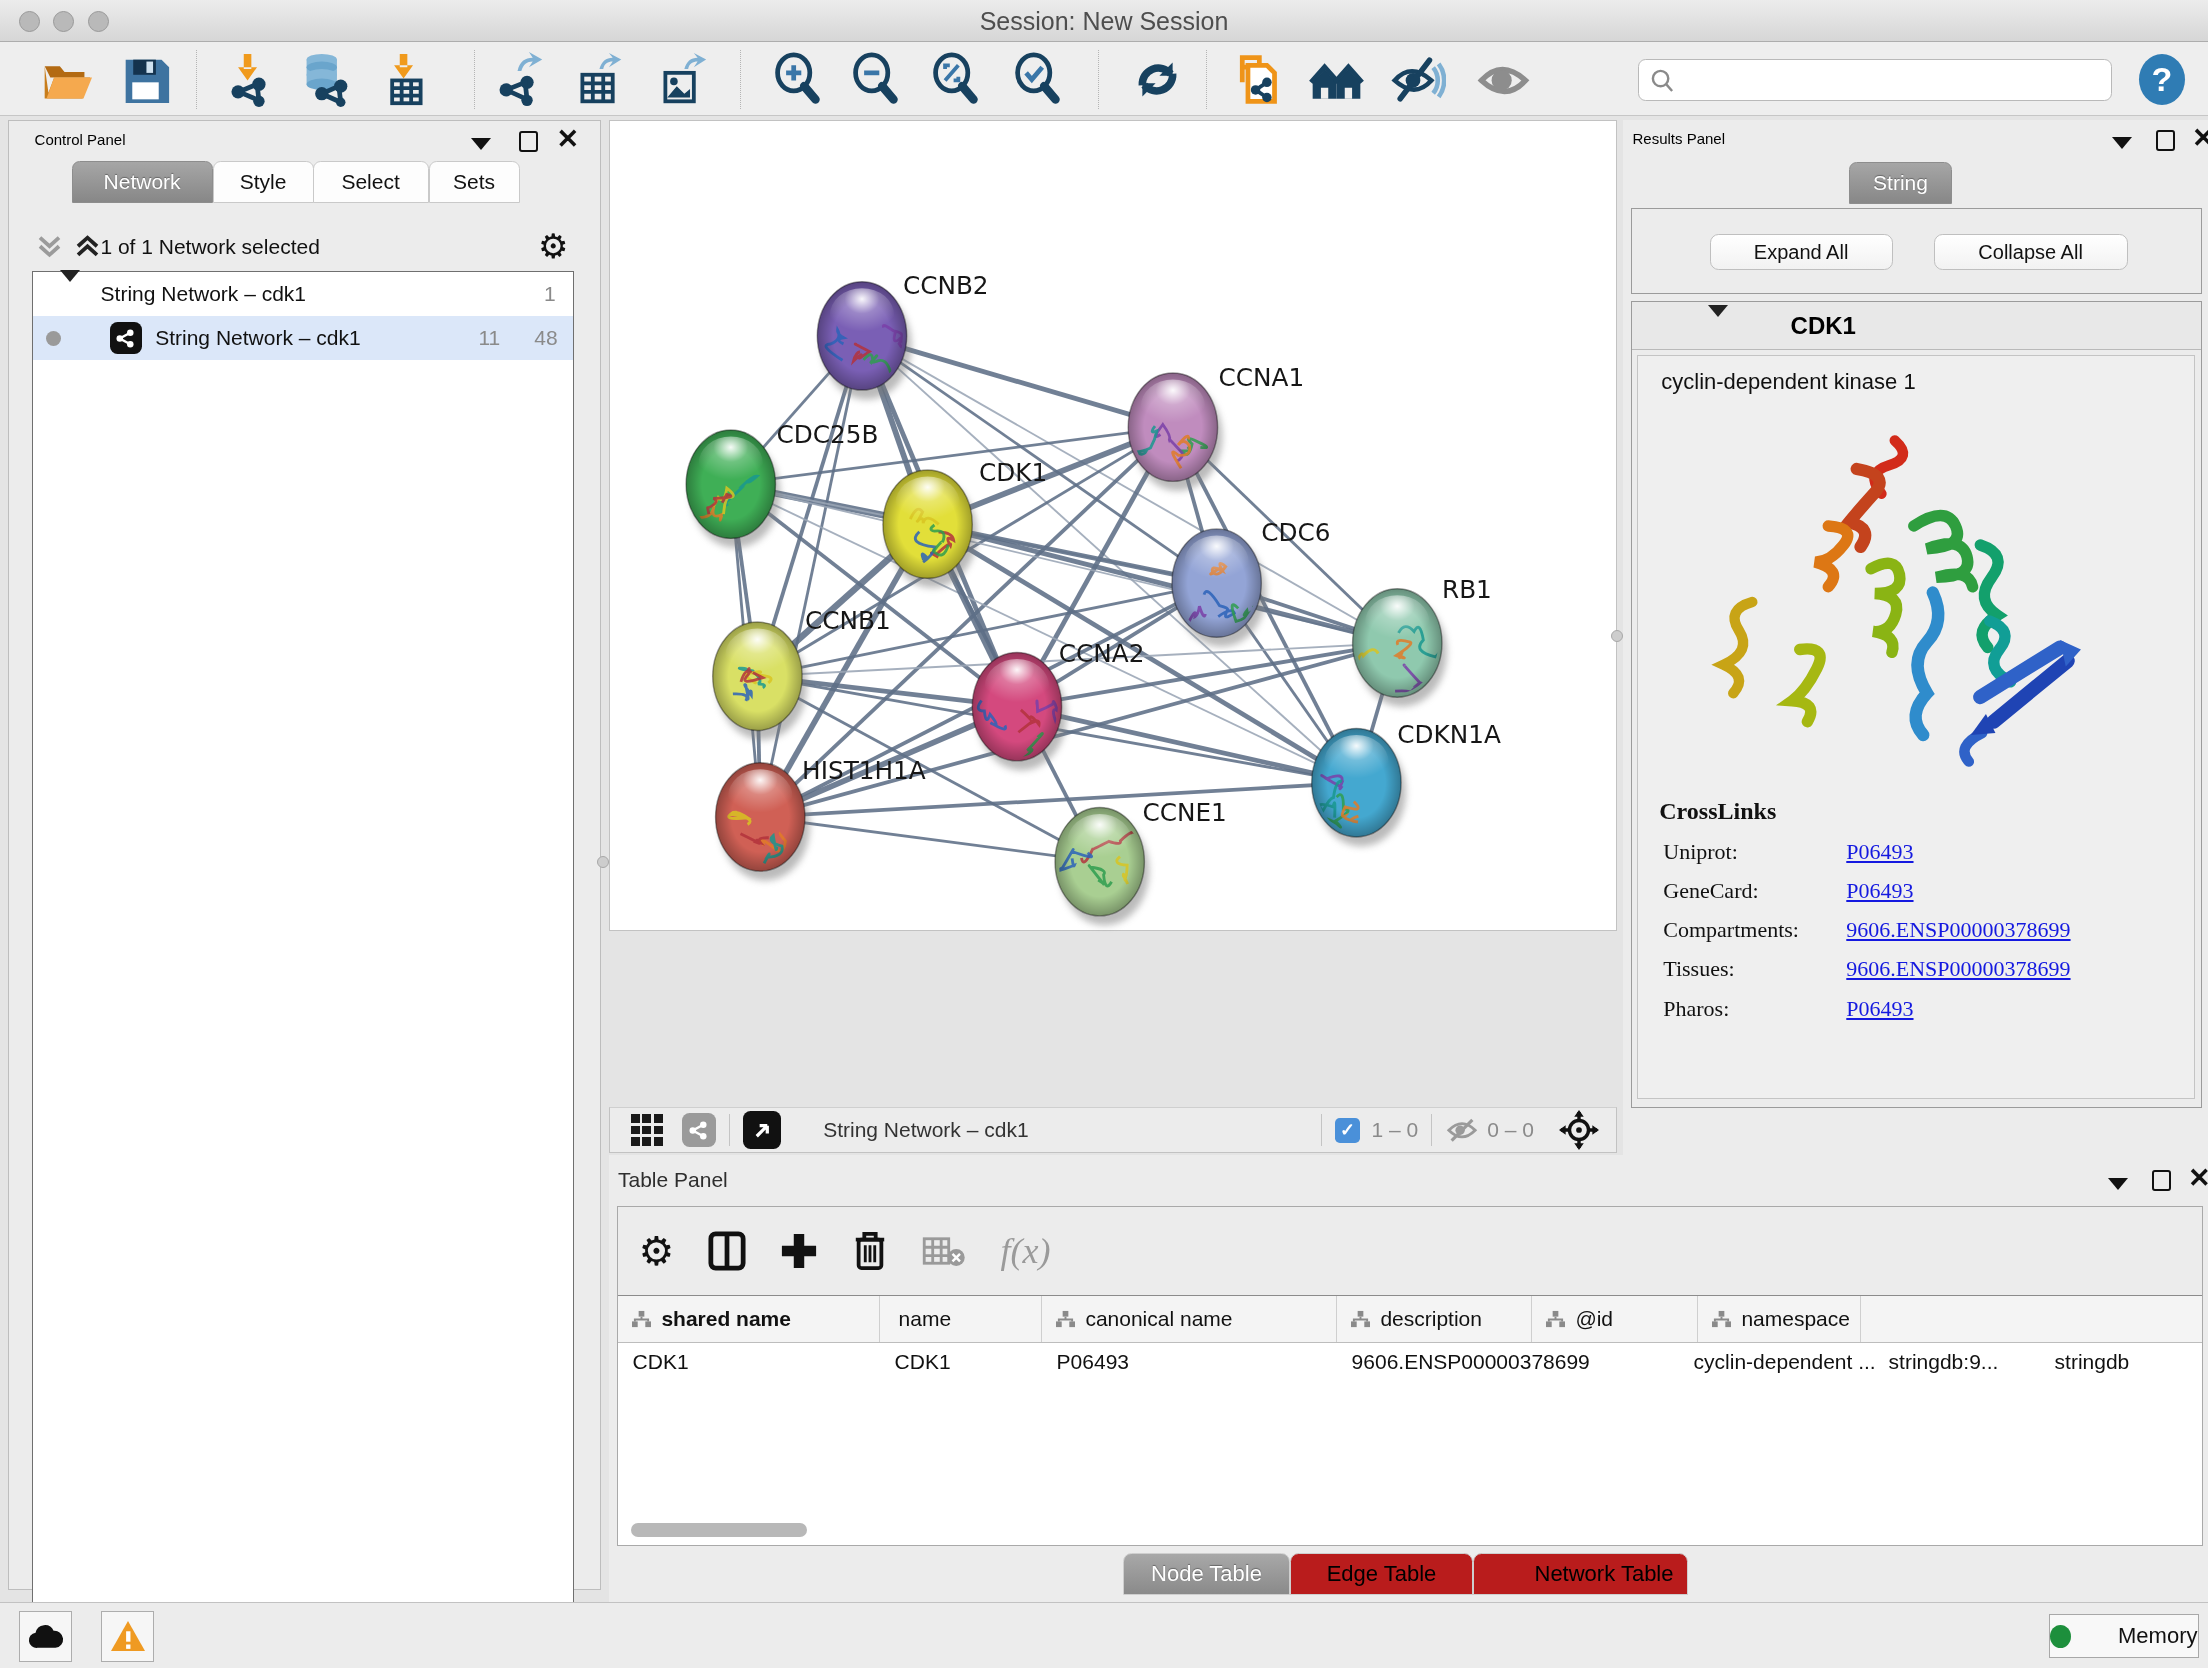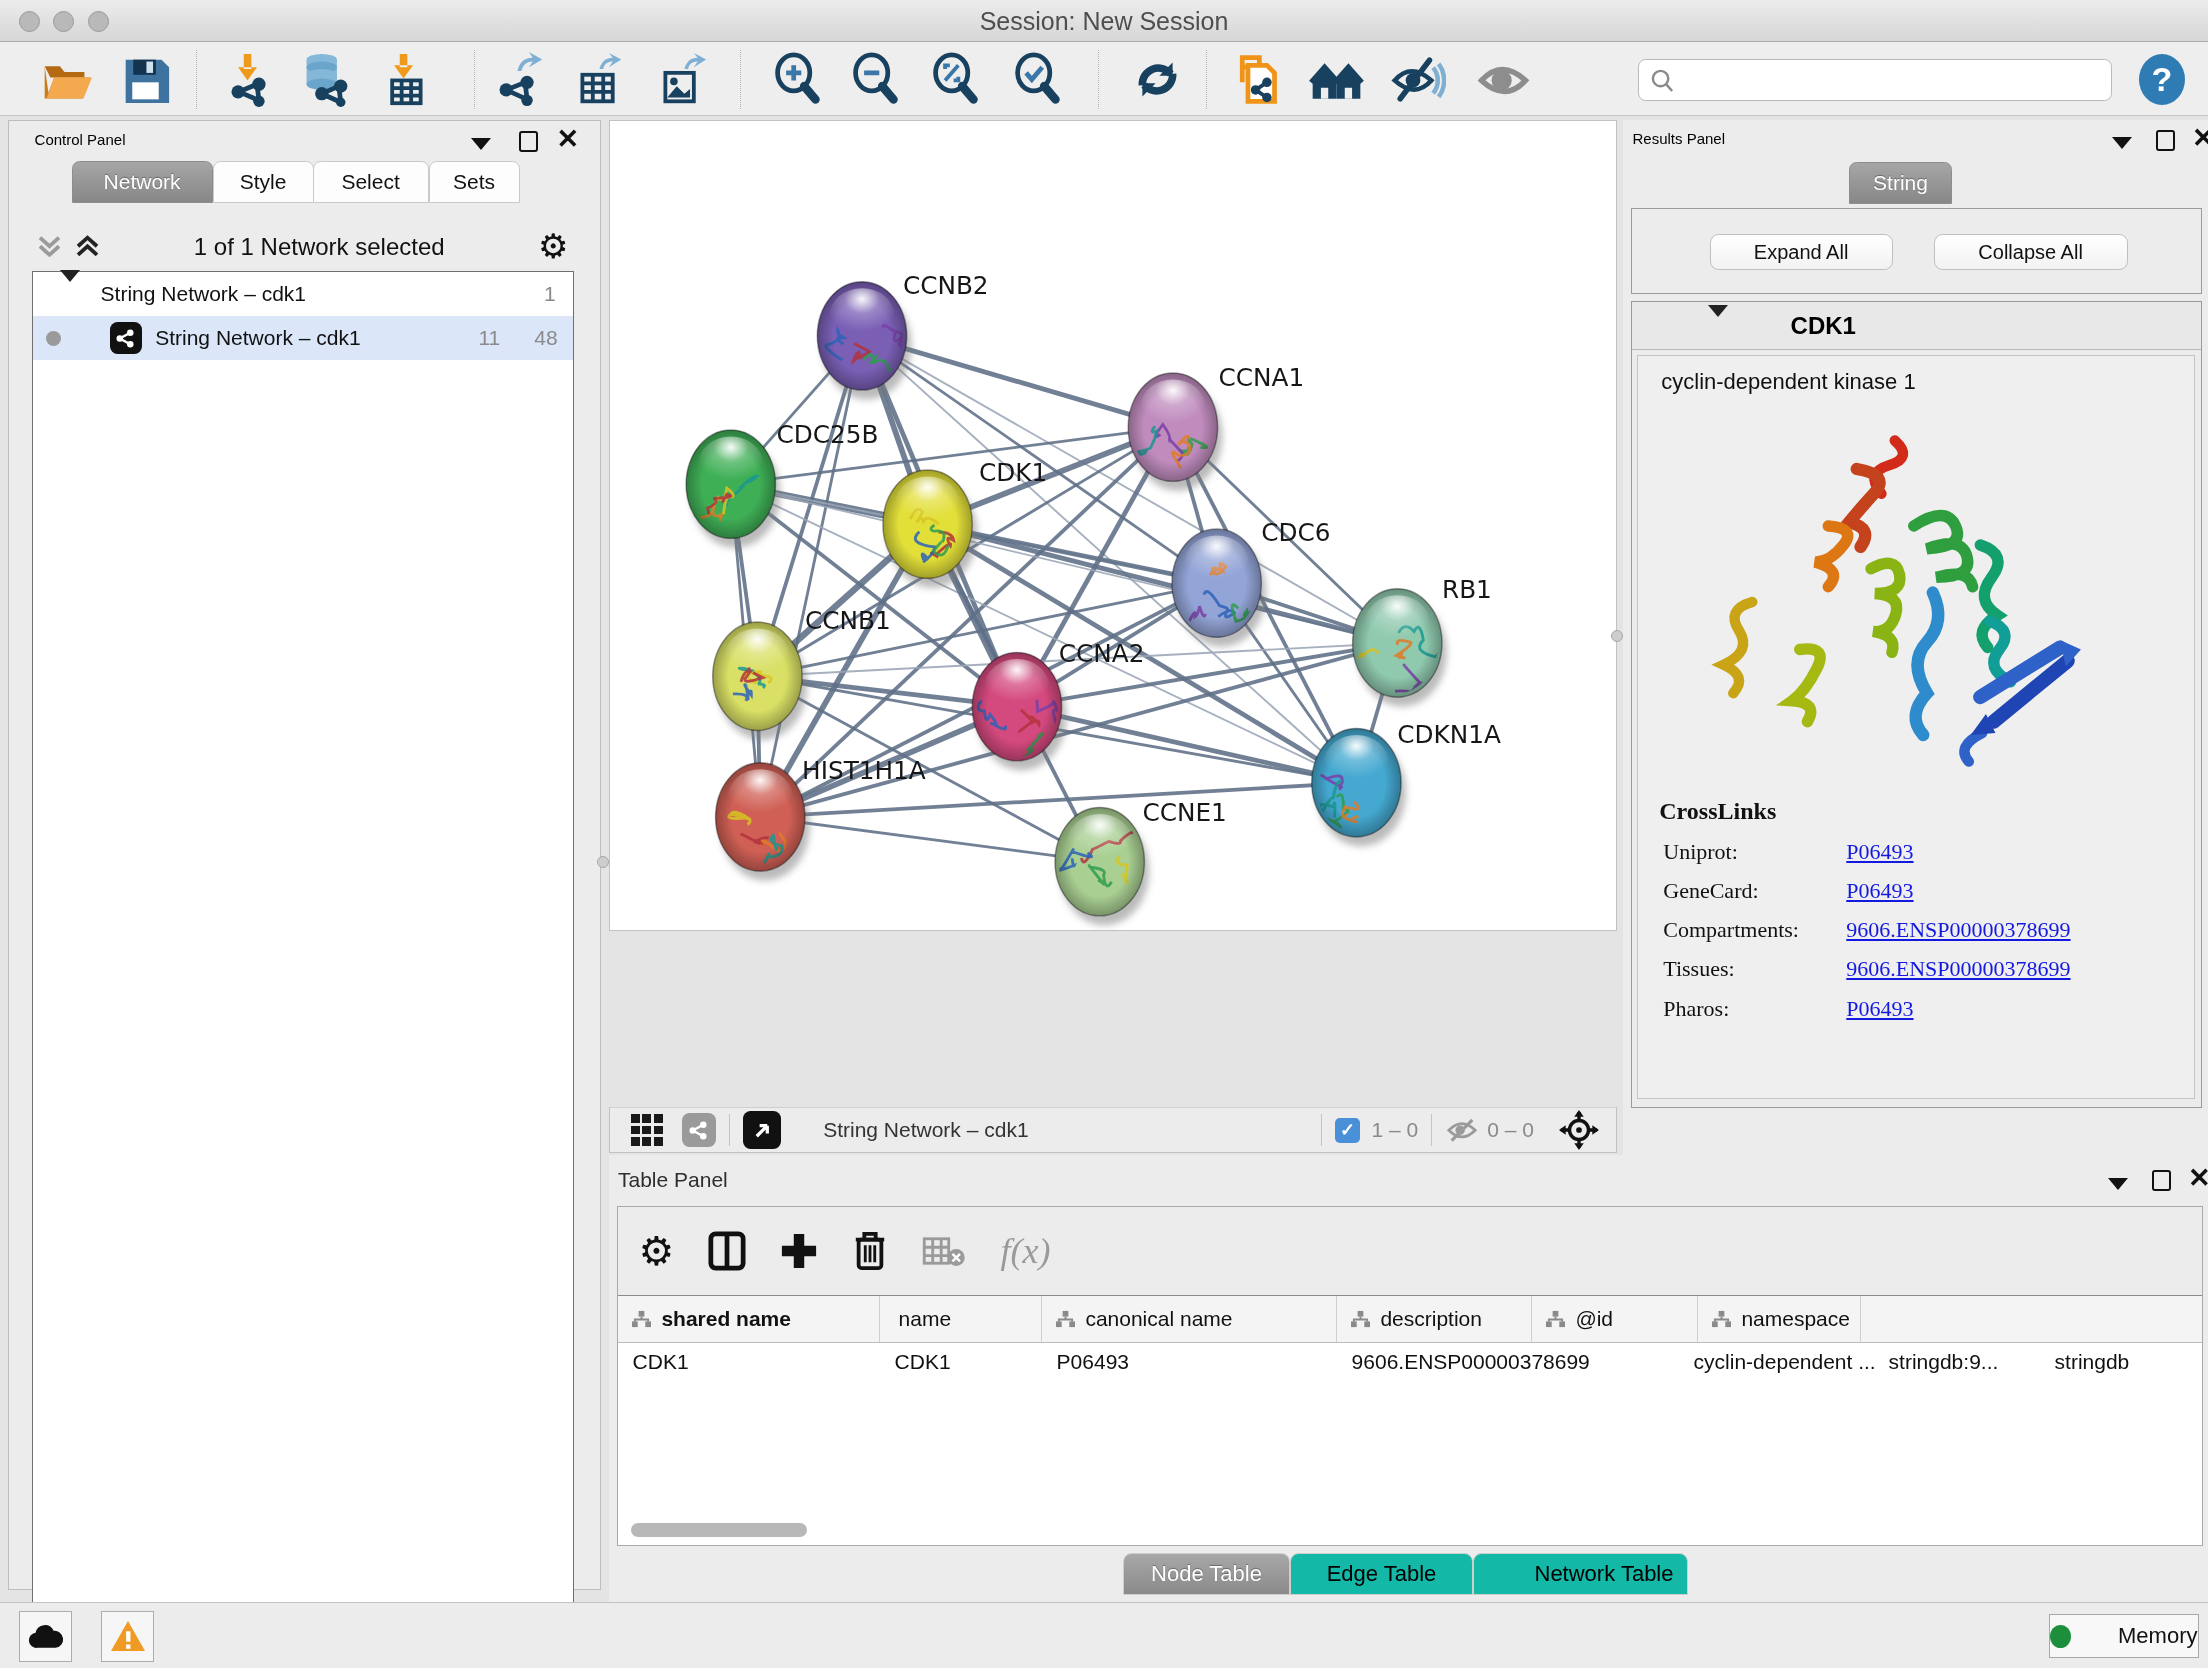--- a/index.html
+++ b/index.html
@@ -98,21 +98,21 @@
     background:#f4f4f4; border-top:1.9px solid #8b8b8b; border-bottom:1px solid #bdbdbd; }
   .th { display:flex; align-items:center; font-size:21px; color:#111;
     border-right:1px solid #cfcfcf; overflow:hidden; white-space:nowrap;
     padding-left:13.3px; flex:none; }
   .trow { position:absolute; left:0; top:135px; width:100%; height:40px; display:flex; }
   .td { font-size:21px; color:#111; display:flex; align-items:center; padding-left:15px;
     overflow:hidden; white-space:nowrap; flex:none; }
   .hscroll { position:absolute; left:13.3px; bottom:7.6px; width:176px; height:14.3px;
     background:#b8b8b8; border-radius:7.6px; }
   .bottom-tabs { position:absolute; left:514px; top:398px; display:flex; }
-  .btab { height:42px; border:1px solid #cecece; background:#14b8a6; font-size:22px;
+  .btab { height:42px; border:1px solid #cecece; background:#b91c1c; font-size:22px;
     display:flex; align-items:center; justify-content:center; border-radius:8.6px 8.6px 0 0; }
   .btab.active { background:linear-gradient(#a8a8a8,#8a8a8a); color:#fff;
     text-shadow:0 -1px 1px rgba(0,0,0,.35); }
 
   
   .statusbar { position:absolute; left:0; top:1602px; width:2208px; height:67px;
     background:#ececec; border-top:1.9px solid #c2c2c2; }
   .sb-btn { position:absolute; top:7.6px; width:53px; height:51px; background:#f6f6f6;
     border:1px solid #adadad; display:flex; align-items:center; justify-content:center; }
   .memory-btn { position:absolute; right:9.5px; top:11.4px; width:150px; height:44px;
@@ -325,21 +325,21 @@
     <span style="margin-left:28.5px">
       <svg width="25" height="28.5" viewBox="0 0 26 30">
           <path d="M3 6l10 9 10-9M3 15l10 9 10-9" fill="none" stroke="#9b9b9b" stroke-width="4"></path>
         </svg>
       </span>
     <span style="margin-left:13.3px">
       <svg width="25" height="28.5" viewBox="0 0 26 30">
           <path d="M3 24l10-9 10 9M3 15l10-9 10 9" fill="none" stroke="#222" stroke-width="4"></path>
         </svg>
       </span>
-    <span style="flex:1; text-align:center; font-size:24px; color:#111;">1 of 1 Network selected</span>
+    <span style="flex:1; font-size:21px; color:#111;">1 of 1 Network selected</span>
     <span style="margin-right:32px; font-size:34px; color:#111; line-height:28.5px;">⚙</span>
   </div>
 
   <div class="tree-box">
     <div class="tree-row">
       <span style="margin-left:27px"><span class="tri-down" style="border-top-color:#222"></span></span>
       <span style="margin-left:21px">String Network – cdk1</span>
       <span class="count" style="margin-left:auto; margin-right:17px;">1</span>
     </div>
     <div class="tree-row selected">

